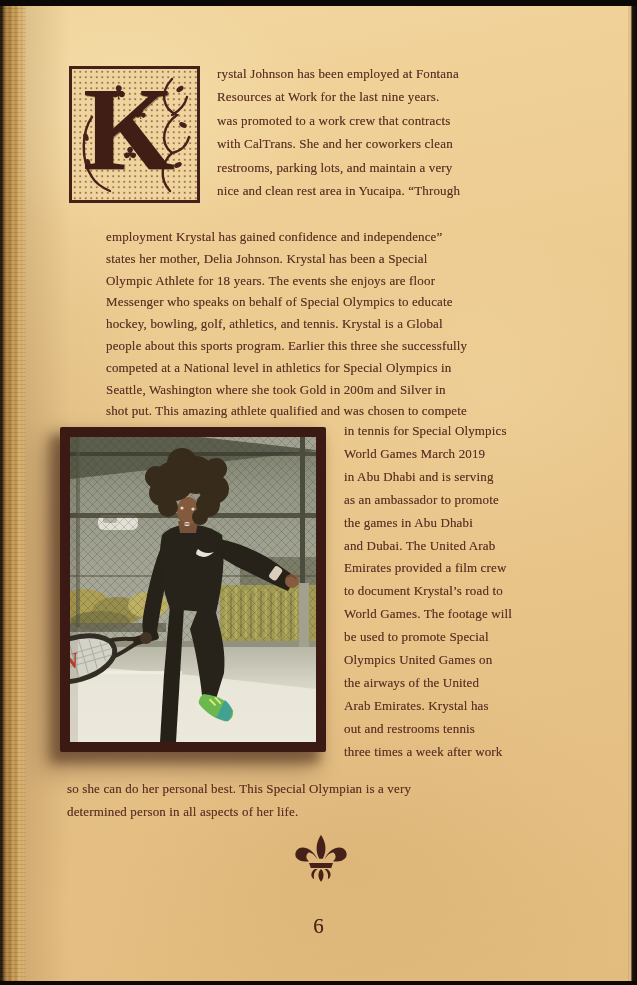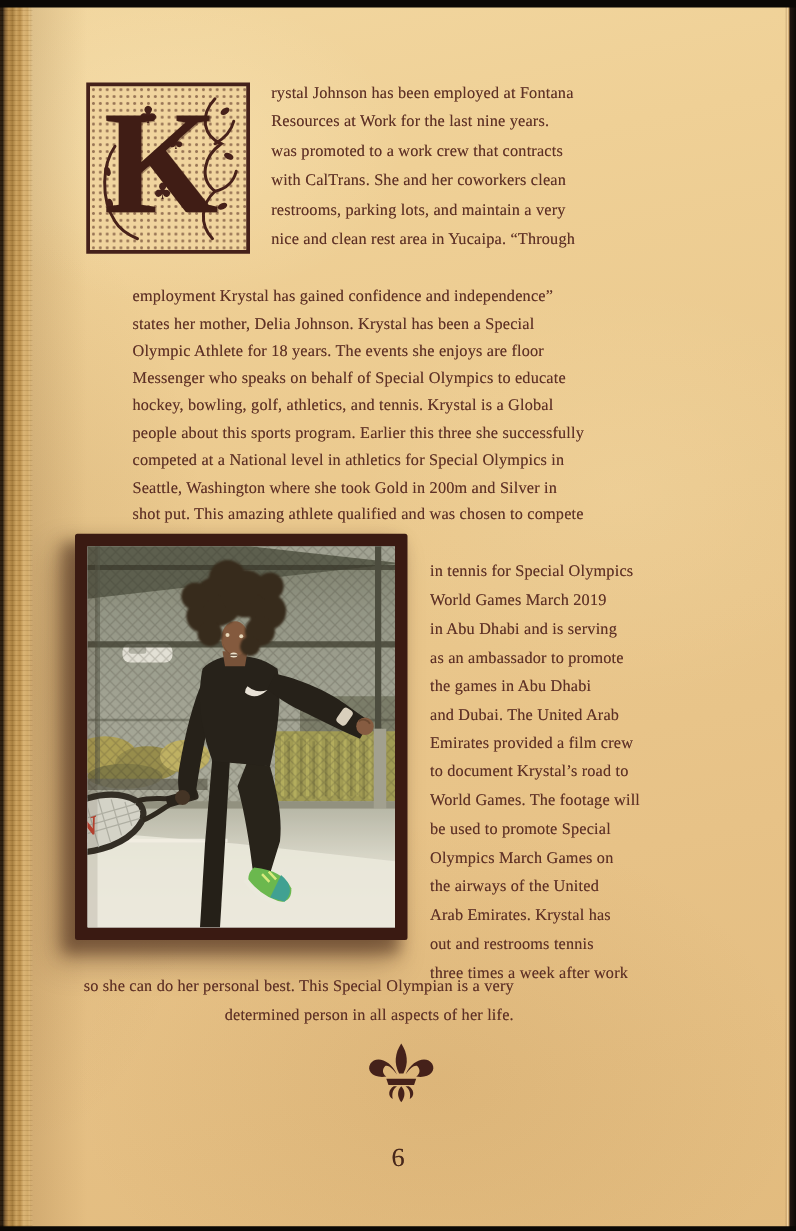--- a/index.html
+++ b/index.html
@@ -29,22 +29,22 @@
     background:linear-gradient(90deg, rgba(0,0,0,0) 0, rgba(120,80,40,.25) 1px, #f0d2a0 2px, #caa268 3px, #221611 4px, #0e0a06 9px);
   }
   .gutter-shadow{position:absolute;left:24px;top:0;bottom:0;width:46px;z-index:1;
     background:linear-gradient(90deg, rgba(110,70,25,.16), rgba(110,70,25,0));}
 
   
   .tblock{position:absolute;z-index:3;color:#5e3126;font-size:13px;white-space:nowrap;
           letter-spacing:.15px;text-shadow:0 0 .5px rgba(94,49,38,.55);}
   .tb-intro{left:217px;top:62px;line-height:23.4px;}
   .tb-body{left:67px;top:226px;line-height:21.8px;margin-left:39px;}
-  .tb-side{left:344px;top:420px;line-height:22.9px;margin-top:26px;}
-  .tb-close{left:67px;top:777px;line-height:23.2px;text-align:right;}
+  .tb-side{left:344px;top:420px;line-height:22.9px;}
+  .tb-close{left:67px;top:777px;line-height:23.2px;}
 
   
   .dropcap{
     position:absolute;left:69px;top:66px;width:131px;height:137px;z-index:3;
     border:3.5px solid #45211a;box-sizing:border-box;
     background-color:#f0d49e;
     background-image:radial-gradient(circle, rgba(80,38,26,.55) 0.9px, rgba(80,38,26,0) 1.4px);
     background-size:5.5px 5.5px;
   }
   .dropcap .dc-letter{
@@ -124,21 +124,21 @@
       <div>in tennis for Special Olympics</div>
       <div>World Games March 2019</div>
       <div>in Abu Dhabi and is serving</div>
       <div>as an ambassador to promote</div>
       <div>the games in Abu Dhabi</div>
       <div>and Dubai. The United Arab</div>
       <div>Emirates provided a film crew</div>
       <div>to document Krystal’s road to</div>
       <div>World Games. The footage will</div>
       <div>be used to promote Special</div>
-      <div>Olympics March Games on</div>
+      <div>Olympics United Games on</div>
       <div>the airways of the United</div>
       <div>Arab Emirates. Krystal has</div>
       <div>out and restrooms tennis</div>
       <div>three times a week after work</div>
     </div>
   <div class="tblock tb-close">
       <div>so she can do her personal best. This Special Olympian is a very</div>
       <div>determined person in all aspects of her life.</div>
     </div>
 

